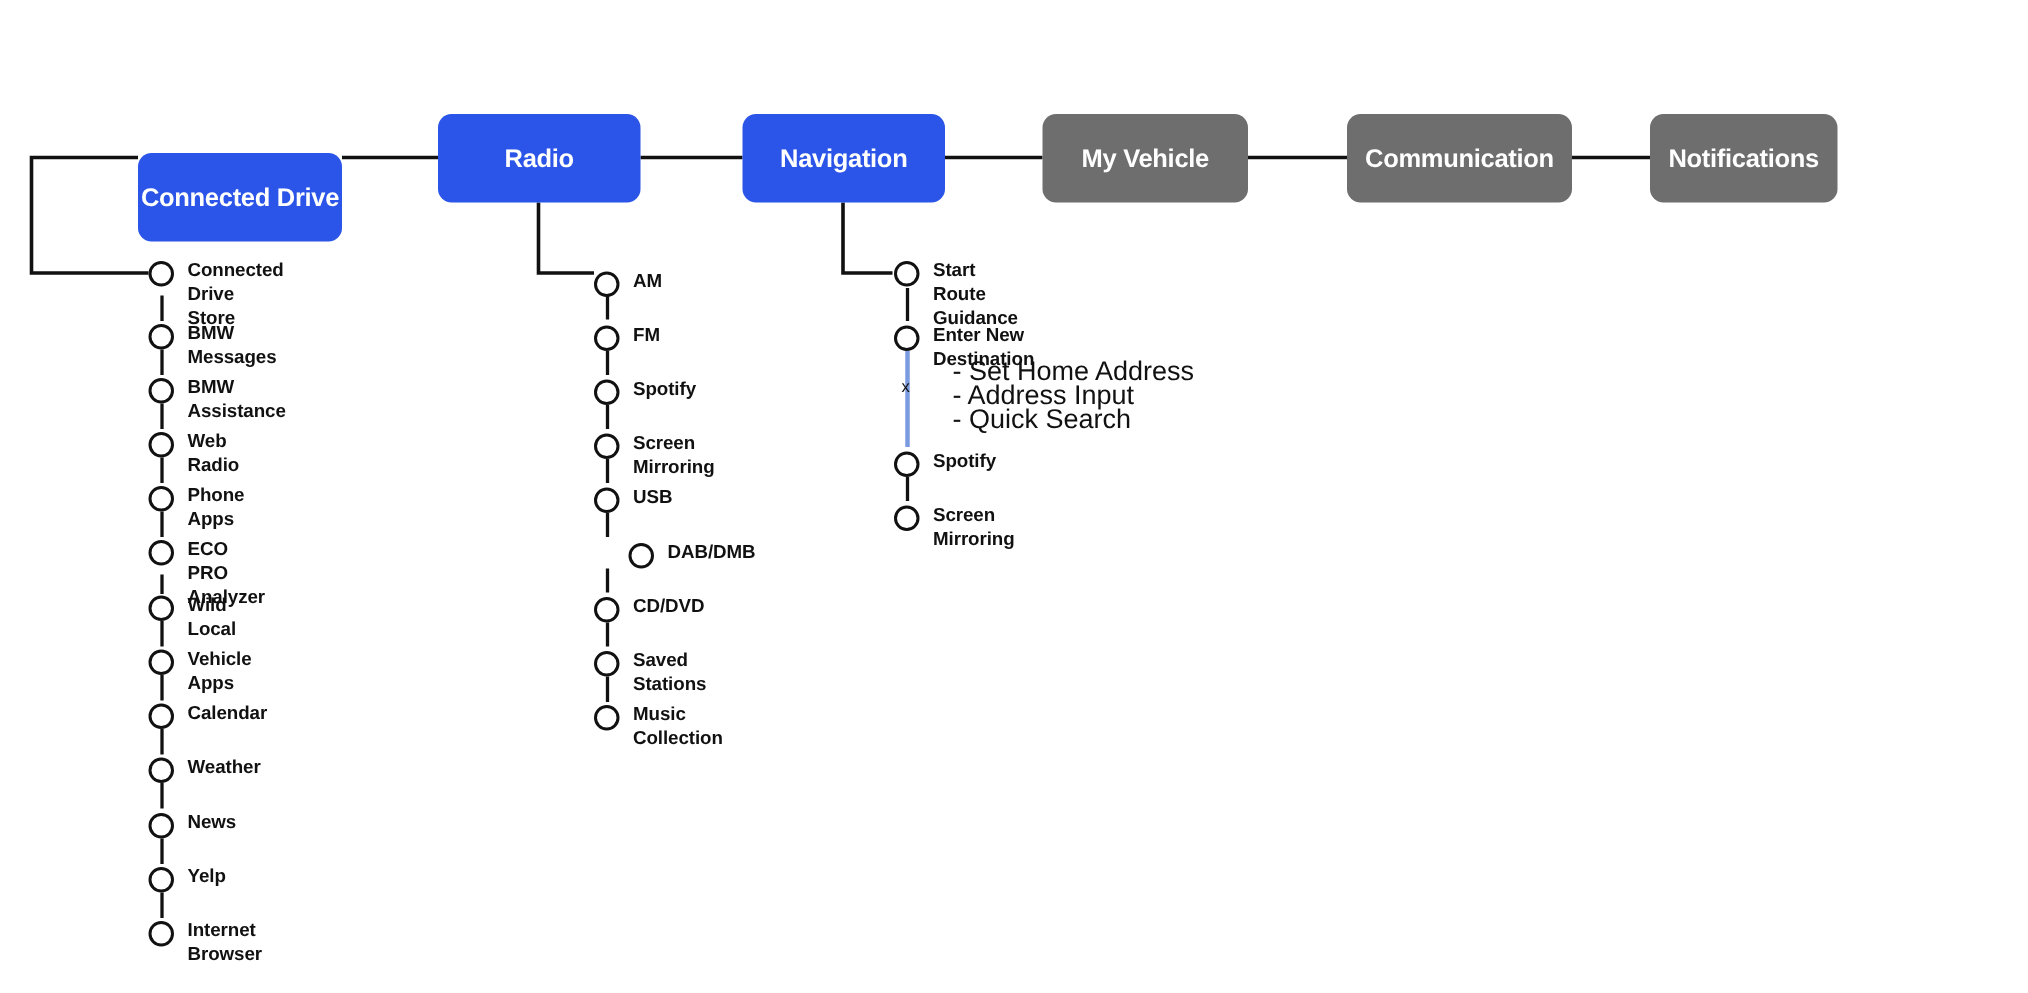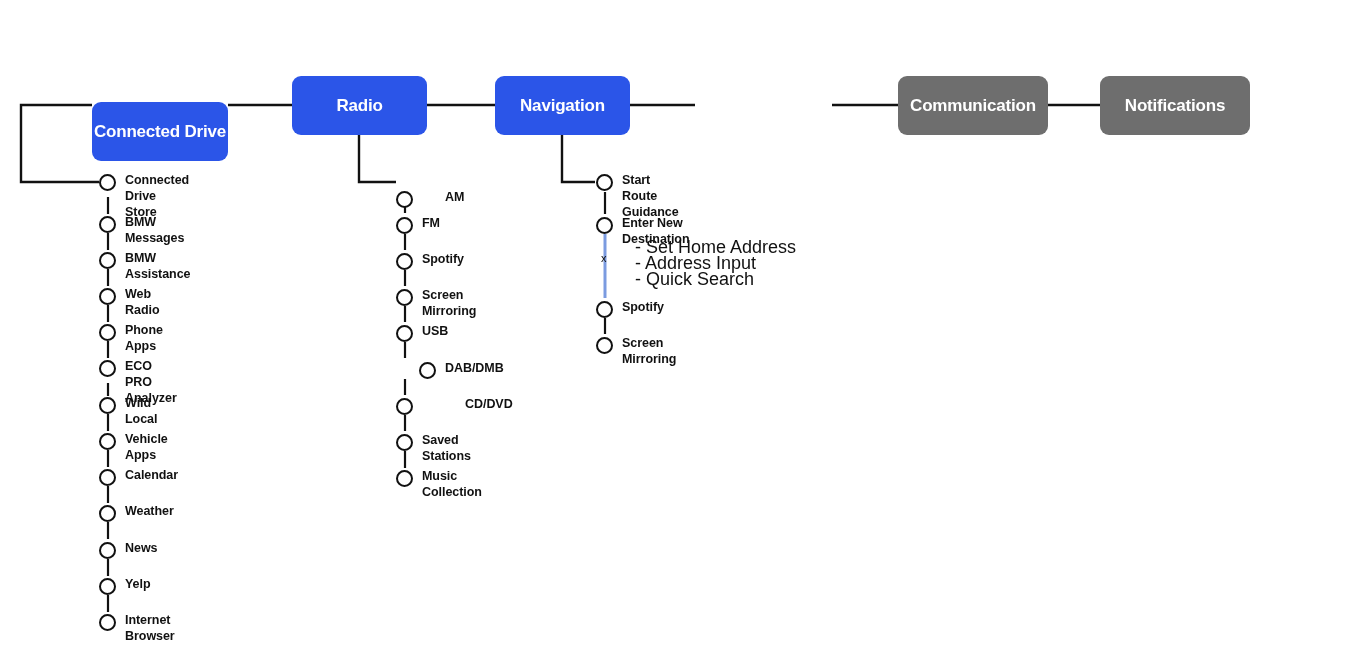--- a/index.html
+++ b/index.html
@@ -154,26 +154,29 @@
   </div>
 
   <div class="node-box primary" style="left:292px; top:76px; width:135px;">
     <span>Radio</span>
   </div>
 
   <div class="node-box primary" style="left:495px; top:76px; width:135px;">
     <span>Navigation</span>
   </div>
 
+  <div class="node-box secondary" style="left:695px; top:76px; width:137px;">
+    <span>My Vehicle</span>
+  </div>
 
   <div class="node-box secondary" style="left:898px; top:76px; width:150px;">
     <span>Communication</span>
   </div>
 
-  <div class="node-box secondary" style="left:1100px; top:76px; width:150px;text-align:center;">
+  <div class="node-box secondary" style="left:1100px; top:76px; width:125px;text-align:center;">
     <span>Notifications</span>
   </div>
 
   <div class="branch" style="left:99px; top:0;">
     <div class="leaf" style="top:173px;">
       <span class="leaf-marker"></span>
       <span class="leaf-label">Connected
 Drive Store</span>
     </div>
     <div class="leaf" style="top:215px;">
@@ -221,21 +224,21 @@
       <span class="leaf-marker"></span>
       <span class="leaf-label">Yelp</span>
     </div>
     <div class="leaf" style="top:613px;">
       <span class="leaf-marker"></span>
       <span class="leaf-label">Internet Browser</span>
     </div>
   </div>
 
   <div class="branch" style="left:396px; top:0;">
-    <div class="leaf" style="top:190px;gap:23px;">
+    <div class="leaf" style="top:180px;">
       <span class="leaf-marker"></span>
       <span class="leaf-label">AM</span>
     </div>
     <div class="leaf" style="top:216px;">
       <span class="leaf-marker"></span>
       <span class="leaf-label">FM</span>
     </div>
     <div class="leaf" style="top:252px;">
       <span class="leaf-marker"></span>
       <span class="leaf-label">Spotify</span>
@@ -245,21 +248,21 @@
       <span class="leaf-label">Screen Mirroring</span>
     </div>
     <div class="leaf" style="top:324px;">
       <span class="leaf-marker"></span>
       <span class="leaf-label">USB</span>
     </div>
     <div class="leaf" style="top:361px;padding-left:23px;">
       <span class="leaf-marker"></span>
       <span class="leaf-label">DAB/DMB</span>
     </div>
-    <div class="leaf" style="top:397px;gap:43px;">
+    <div class="leaf" style="top:397px;">
       <span class="leaf-marker"></span>
       <span class="leaf-label">CD/DVD</span>
     </div>
     <div class="leaf" style="top:433px;">
       <span class="leaf-marker"></span>
       <span class="leaf-label">Saved Stations</span>
     </div>
     <div class="leaf" style="top:469px;">
       <span class="leaf-marker"></span>
       <span class="leaf-label">Music Collection</span>

